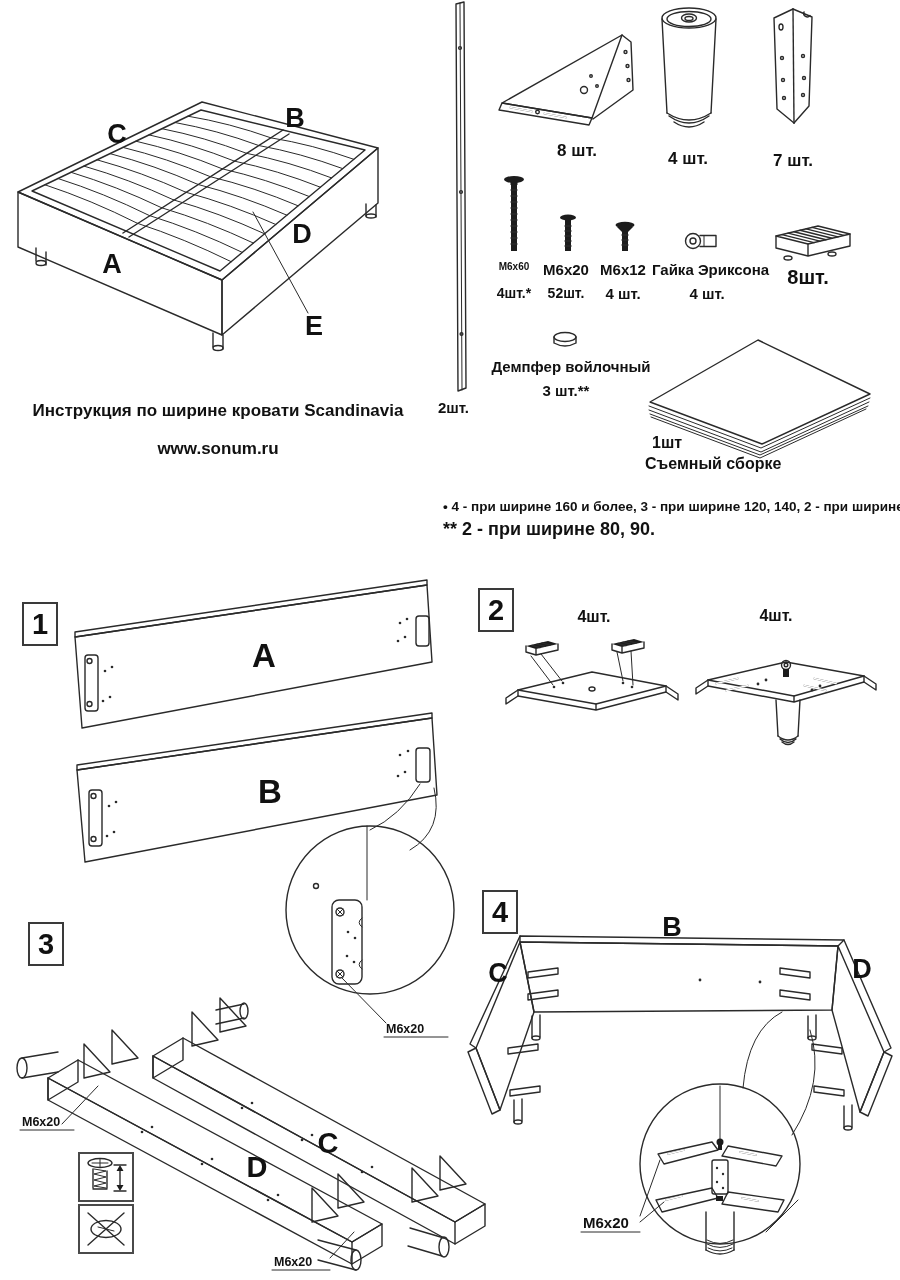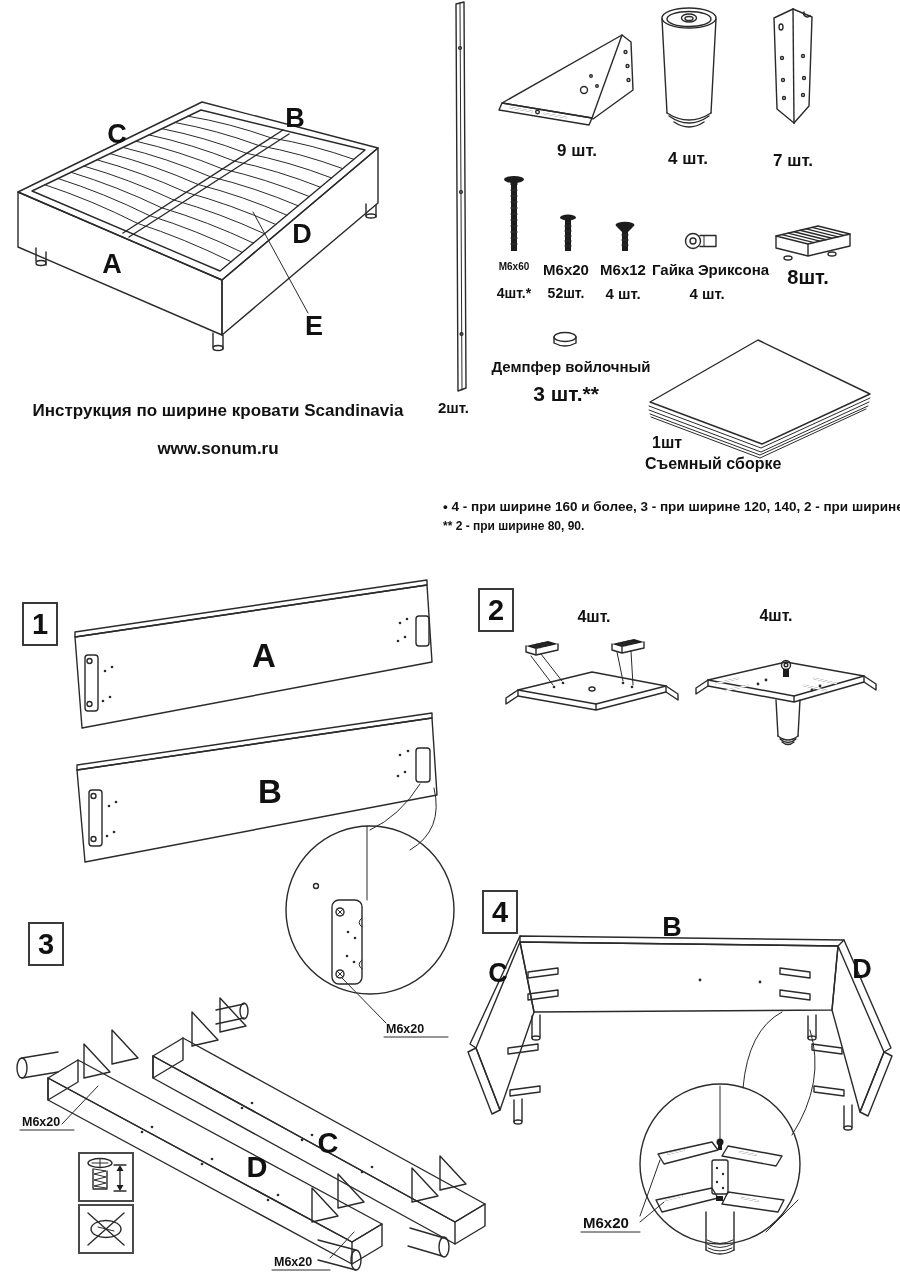--- a/index.html
+++ b/index.html
@@ -72,21 +72,21 @@
     <line x1="52" y1="85.5" x2="74" y2="89.5" class="wout"></line>
   <circle cx="45.5" cy="84" r="1.8"></circle>
   <path d="M130,7 L139,14 L141,62 L101,91"></path>
   <circle cx="133.5" cy="24" r="1.5"></circle>
     <circle cx="135.5" cy="38" r="1.5"></circle>
     <circle cx="136.5" cy="52" r="1.5"></circle>
   <circle cx="92" cy="62" r="3.5"></circle>
     <circle cx="99" cy="48" r="1.3"></circle>
     <circle cx="105" cy="58" r="1.3"></circle>
 </svg>
-<div class="lbl c" style="left:547px;top:141px;width:60px;font-size:17px">9 шт.</div>
+<div class="lbl c" style="left:547px;top:141px;width:60px;font-size:17px">8 шт.</div>
 
 <svg style="left:660px;top:6px" width="58" height="130" viewBox="0 0 58 130">
   <ellipse cx="29" cy="12" rx="27" ry="10"></ellipse>
   <ellipse cx="29" cy="13" rx="22" ry="7.5"></ellipse>
   <ellipse cx="29" cy="12" rx="7.5" ry="4"></ellipse>
     <ellipse cx="29" cy="12.5" rx="4" ry="2"></ellipse>
   <path d="M2,13 L7,107 M56,13 L51,107"></path>
   <path d="M7,107 Q29,121 51,107 M9,110 Q29,124 49,110"></path>
   <path d="M14,116 Q29,126 44,116" stroke-width="2.5"></path>
 </svg>
@@ -175,34 +175,34 @@
 <div class="lbl c" style="left:484px;top:285px;width:60px;font-size:14px">4шт.*</div>
 <div class="lbl c" style="left:536px;top:285px;width:60px;font-size:14px">52шт.</div>
 <div class="lbl c" style="left:593px;top:285px;width:60px;font-size:15px">4 шт.</div>
 <div class="lbl c" style="left:652px;top:285px;width:110px;font-size:15px">4 шт.</div>
 
 <svg style="left:552px;top:330px" width="30" height="22" viewBox="0 0 30 22">
   <ellipse cx="13" cy="7" rx="11" ry="4.5"></ellipse>
   <path d="M2,7 L2,13 M24,7 L24,13 M2,13 Q13,19 24,13"></path>
 </svg>
 <div class="lbl c" style="left:486px;top:358px;width:170px;font-size:15px">Демпфер войлочный</div>
-<div class="lbl c" style="left:486px;top:382px;width:160px;font-size:21px">3 шт.**</div>
+<div class="lbl c" style="left:486px;top:382px;width:160px;font-size:15px">3 шт.**</div>
 
 <svg style="left:628px;top:332px" width="256" height="122" viewBox="0 0 256 122">
   <path d="M22,70 L130,8 L242,62 L134,112 Z"></path>
   <path class="thin" d="M21,74 L133,116 L242,66"></path>
   <path class="thin" d="M21,78 L133,120 L241,70"></path>
   <path class="thin" d="M22,82 L132,123 L240,74"></path>
   <path class="thin" d="M23,85 L132,126 L238,77"></path>
 </svg>
 <div class="lbl" style="left:652px;top:434px;font-size:16px">1шт</div>
 <div class="lbl" style="left:645px;top:455px;font-size:16px">Съемный сборке</div>
 
 <div class="lbl" style="left:443px;top:499px;font-size:13.5px">•  4 - при ширине 160 и более, 3 - при ширине 120, 140, 2 - при ширине 80, 90</div>
-<div class="lbl" style="left:443px;top:519px;font-size:12px">** 2 - при ширине 80, 90.</div>
+<div class="lbl" style="left:443px;top:519px;font-size:18px">** 2 - при ширине 80, 90.</div>
 
 <div class="stepbox" style="left:22px;top:602px">
   <span>1</span>
 </div>
 <svg style="left:56px;top:576px" width="420" height="500" viewBox="0 0 420 500">
   <g>
     <path d="M19,56 L371,4 L371,9 L19,61 Z"></path>
     <path d="M19,61 L371,9 L376,86 L26,152 Z"></path>
     <rect x="29" y="79" width="13" height="56" rx="3"></rect>
     <circle cx="33.5" cy="85" r="2.5"></circle>

